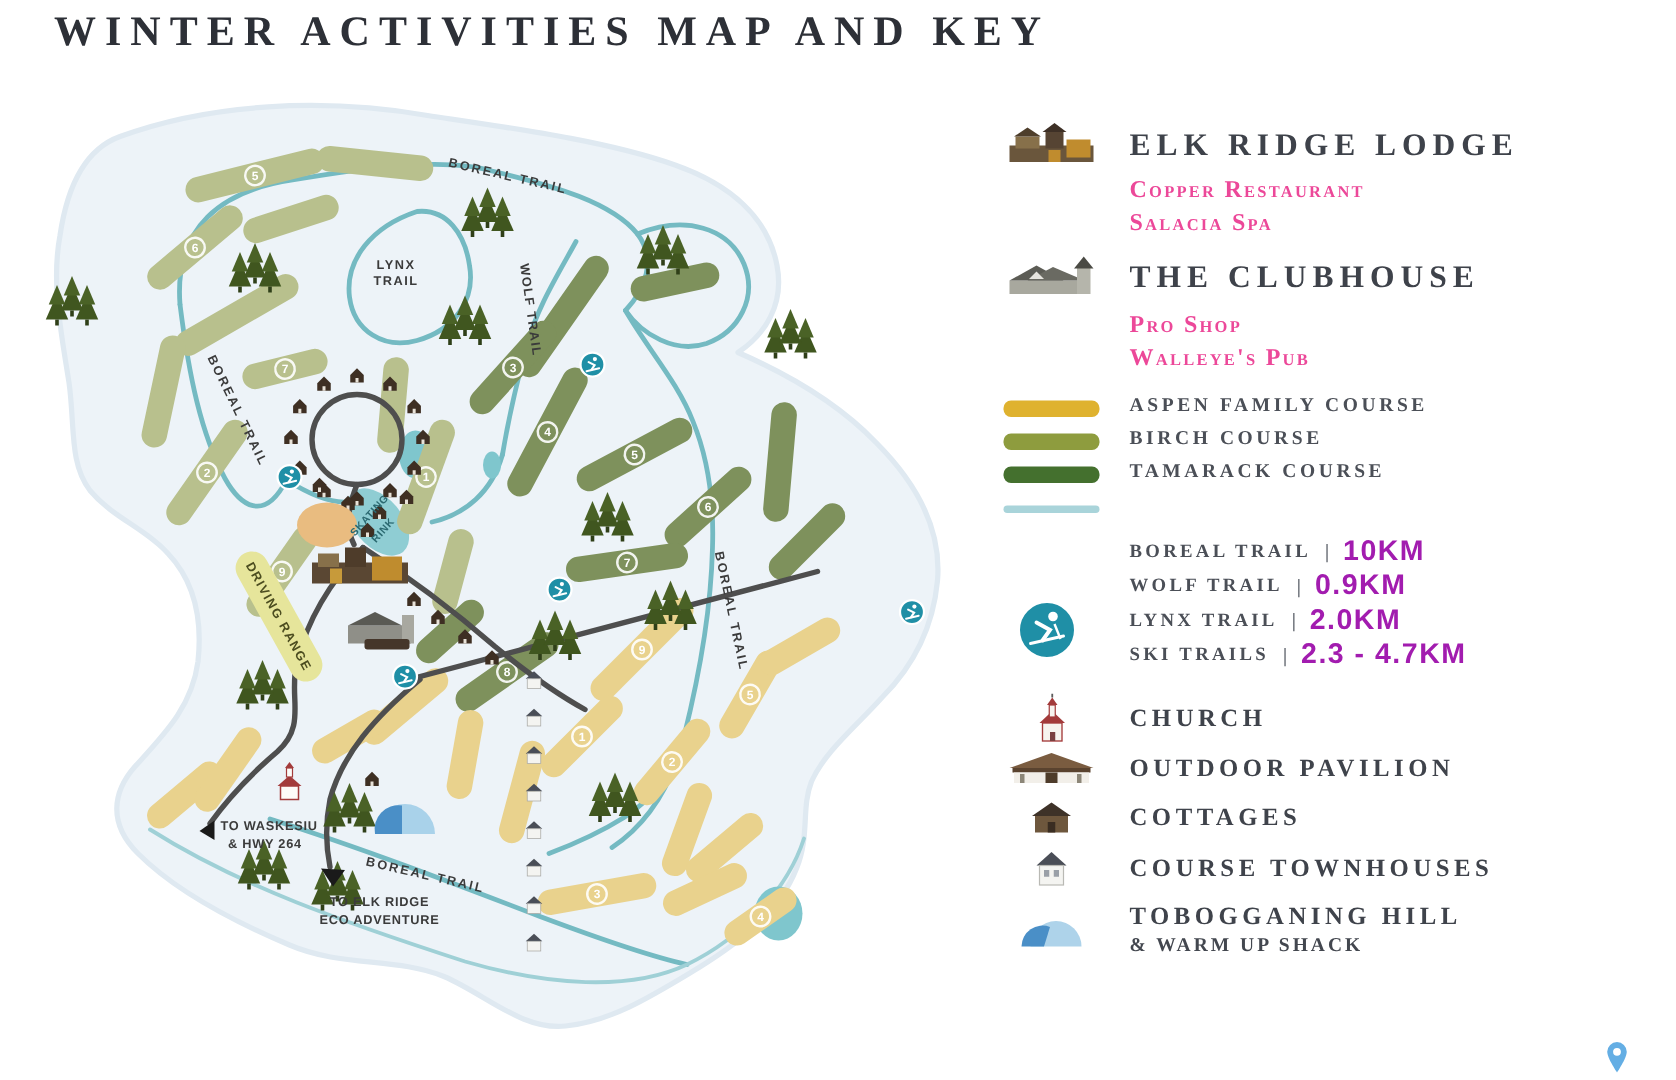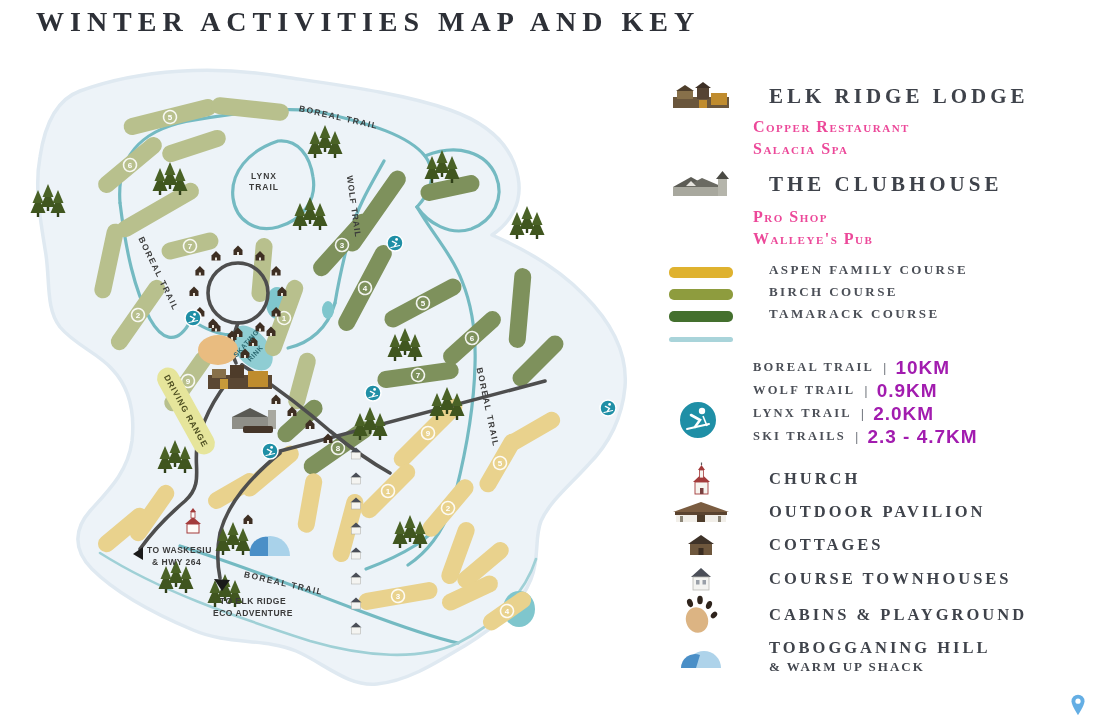--- a/index.html
+++ b/index.html
@@ -11,21 +11,21 @@
   .page-title{
     position:absolute; left:36px; top:6px;
     font-size:28px; font-weight:bold; letter-spacing:6px; color:#2d3037;
   }
 
   
   #map-wrap{ position:absolute; left:0; top:48px; width:690px; height:672px; }
 
   
   #legend{ position:absolute; left:648px; top:76px; width:450px; }
-  .lg-row{ display:flex; align-items:center;gap:16px; }
+  .lg-row{ display:flex; align-items:center; }
   .lg-icon-cell{ width:105px; display:flex; justify-content:center; align-items:center; flex:0 0 105px; }
   .lg-text-cell{ flex:1; }
   .lg-heading{ font-size:21px; font-weight:bold; letter-spacing:4px; color:#3e424a; }
   .lg-heading-big{ font-size:25px; font-weight:bold; letter-spacing:6px; color:#3e424a; }
   .lg-sub{ font-size:16px; font-weight:600; font-variant:small-caps; letter-spacing:1.5px;
            color:#ec4899; margin-left:105px; line-height:22px; }
   .lg-item{ font-size:13px; font-weight:bold; letter-spacing:2.4px; color:#4b4f57; }
   .course-row{ height:22px;align-items:flex-end; }
   .course-bar{ width:64px; height:11px; border-radius:5px; }
   .trails-block{ position:relative; }
@@ -836,32 +836,20 @@
         <div class="lg-icon-cell">
           <svg width="24" height="28" viewBox="0 0 24 28">
             <polygon points="2,12 12,3 22,12" fill="#4a4e57"></polygon>
             <rect x="4" y="12" width="16" height="13" fill="#f4f4f1" stroke="#b9b9b4" stroke-width="0.8"></rect>
             <rect x="7" y="15" width="3.5" height="4.5" fill="#9aa0a8"></rect>
             <rect x="13.5" y="15" width="3.5" height="4.5" fill="#9aa0a8"></rect>
           </svg>
         </div>
         <div class="lg-text-cell poi-label">COURSE TOWNHOUSES</div>
       </div>
-      <div class="lg-row poi-row" style="height:37px">
-        <div class="lg-icon-cell">
-          <svg width="40" height="40" viewBox="0 0 40 40">
-            <ellipse cx="16" cy="25" rx="11" ry="13" fill="#dcb483" transform="rotate(-18 16 25)"></ellipse>
-            <ellipse cx="9" cy="8" rx="2.8" ry="4.2" fill="#2f241c" transform="rotate(-20 9 8)"></ellipse>
-            <ellipse cx="19" cy="5" rx="2.8" ry="4.2" fill="#2f241c"></ellipse>
-            <ellipse cx="28" cy="10" rx="2.8" ry="4.2" fill="#2f241c" transform="rotate(22 28 10)"></ellipse>
-            <ellipse cx="33" cy="20" rx="2.6" ry="3.8" fill="#2f241c" transform="rotate(42 33 20)"></ellipse>
-          </svg>
-        </div>
-        <div class="lg-text-cell poi-label">CABINS &amp; PLAYGROUND</div>
-      </div>
       <div class="lg-row tob-row">
         <div class="lg-icon-cell">
           <svg width="44" height="28" viewBox="0 0 44 28">
             <path d="M 8,26 A 17,17 0 0 1 42,26 Z" fill="#aed3ea"></path>
             <path d="M 2,26 A 14,14 0 0 1 21,13 L 17,26 Z" fill="#4a8fc7"></path>
           </svg>
         </div>
         <div class="lg-text-cell">
           <div class="poi-label">TOBOGGANING HILL</div>
           <div class="tob-sub">&amp; WARM UP SHACK</div>

